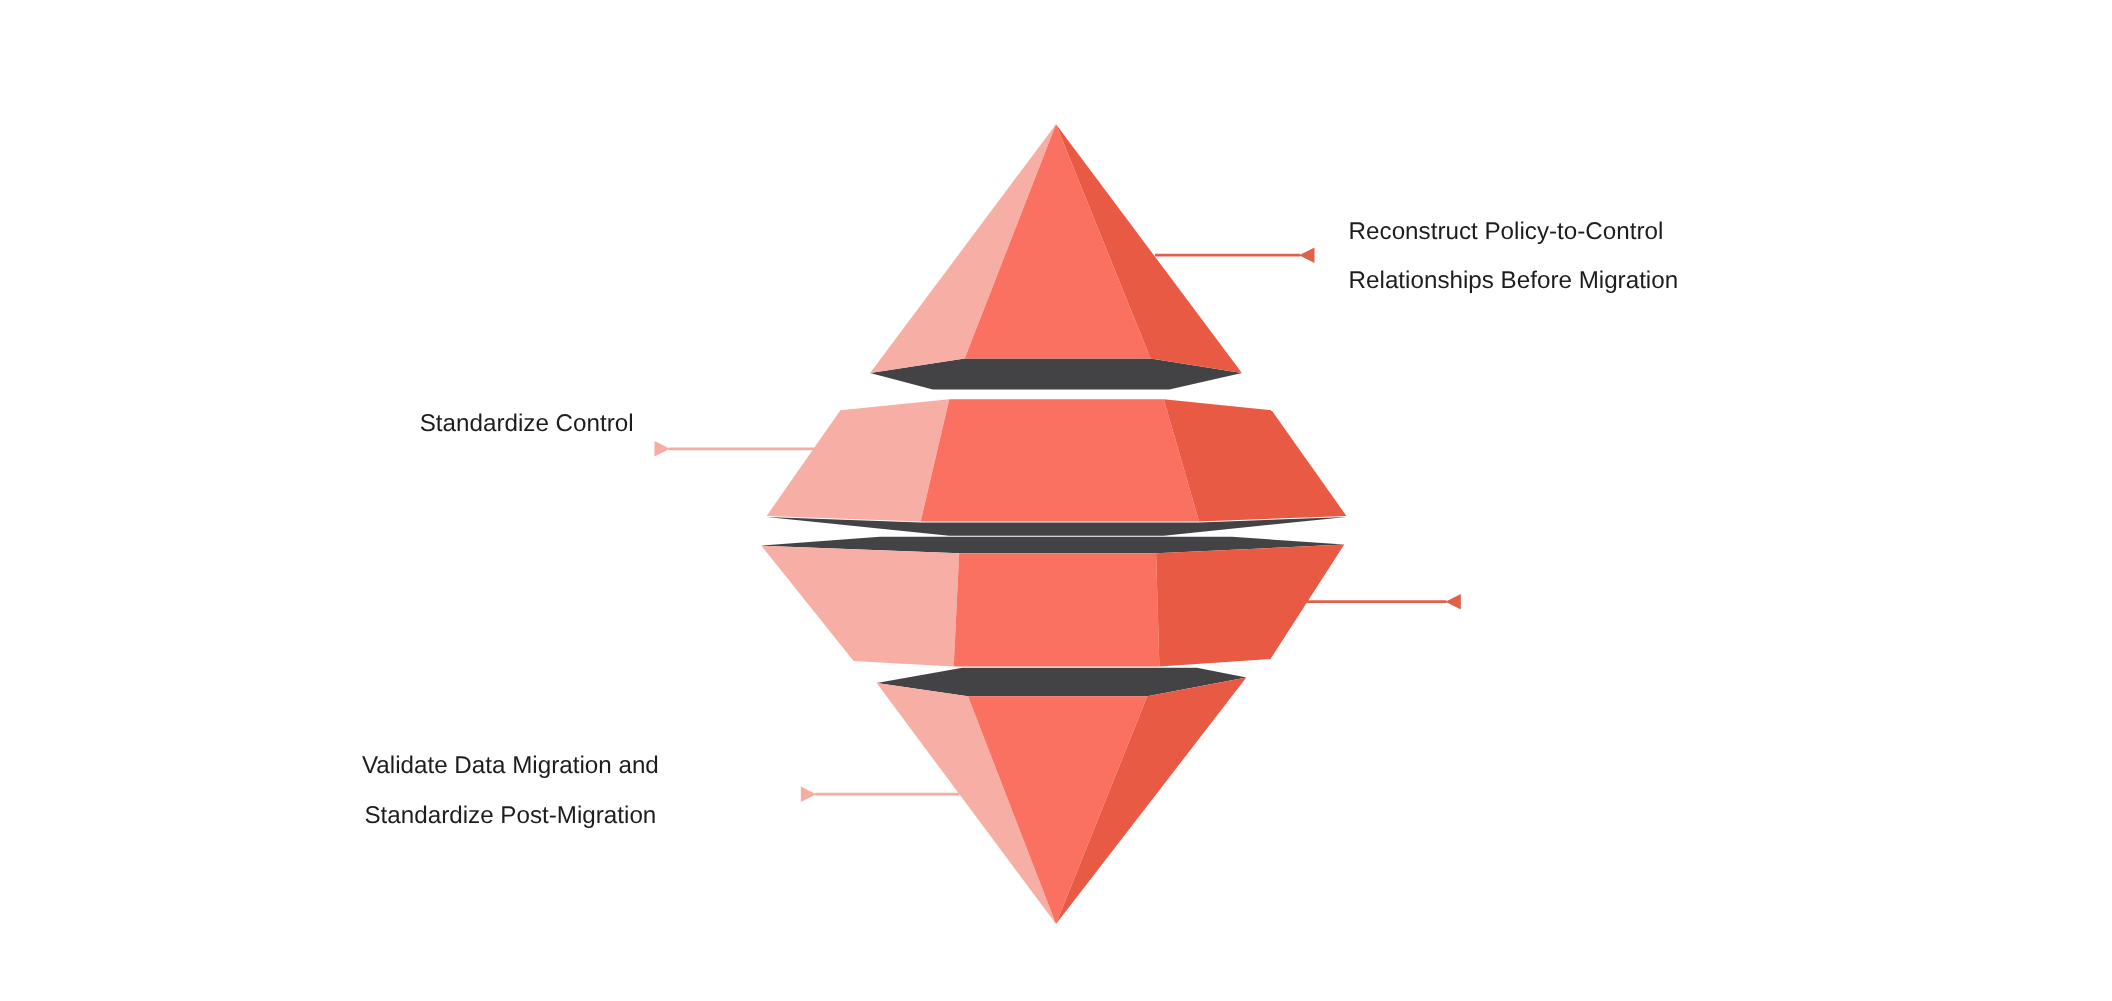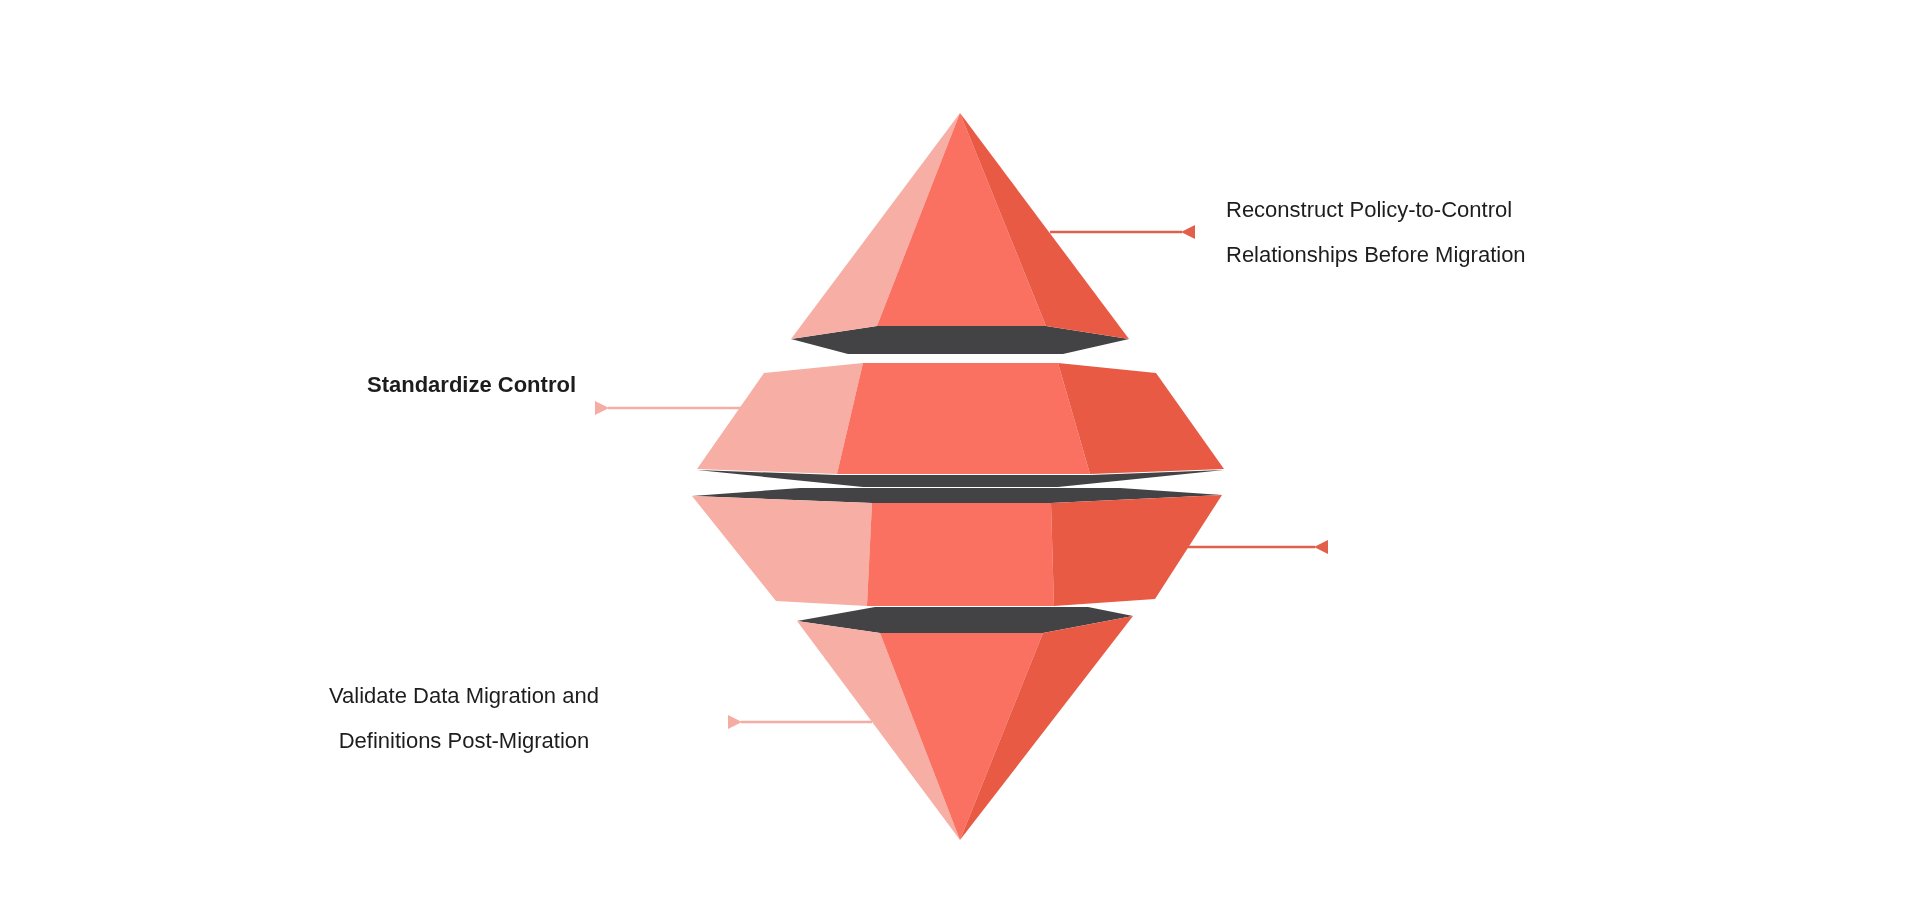--- a/index.html
+++ b/index.html
@@ -29,21 +29,21 @@
   .conn-pink-line{stroke:var(--connector-pink);stroke-width:2.5;fill:none;}
   .conn-red-head{fill:var(--connector-red);}
   .conn-pink-head{fill:var(--connector-pink);}
   .label{
     position:absolute;
     font-size:22px;
     line-height:45px;
     color:var(--text);
     white-space:nowrap;
   }
-  .label-right-align{text-align:right;font-weight:bold;}
+  .label-right-align{text-align:right;}
   .label-center-align{text-align:center;}
 </style>
 </head>
 <body>
 
 <div class="canvas">
 
   <svg class="diagram-svg" viewBox="0 0 1920 910">
 
     <line class="conn-red-line" x1="1050" y1="232" x2="1182" y2="232"></line>
@@ -90,16 +90,16 @@
     <div>Relationships Before Migration</div>
   </div>
 
   <div class="label label-right-align" style="left:56px;top:362px;width:520px;">
     <div>Standardize Control</div>
   </div>
 
 
   <div class="label label-center-align" style="left:214px;top:673px;width:500px;">
     <div>Validate Data Migration and</div>
-    <div>Definitions Post-Migration</div>
+    <div>Standardize Post-Migration</div>
   </div>
 
 </div>
 
 </body></html>

